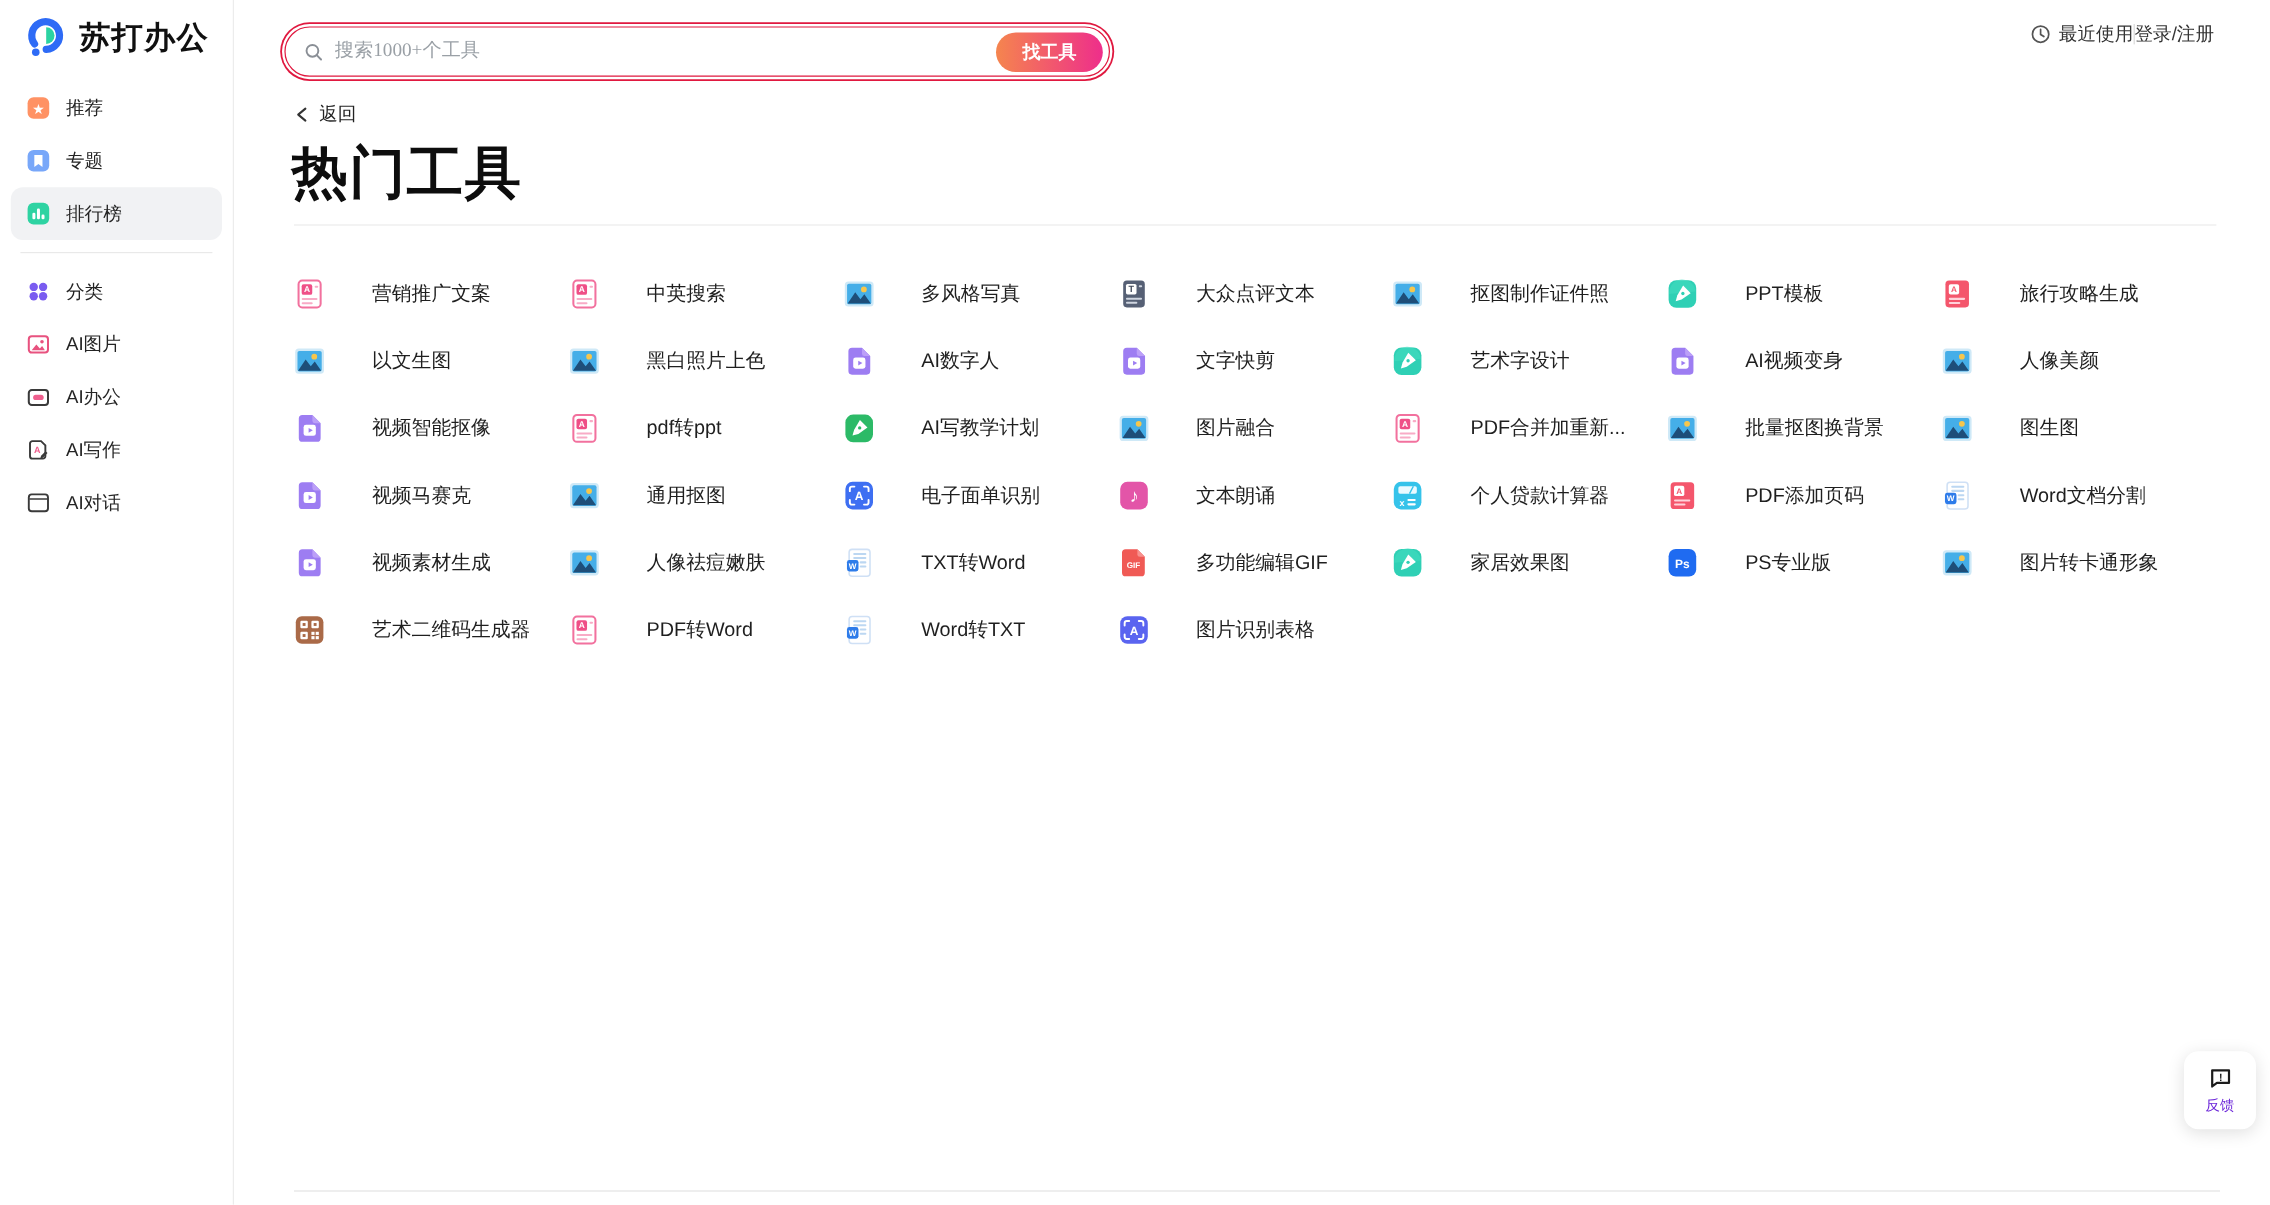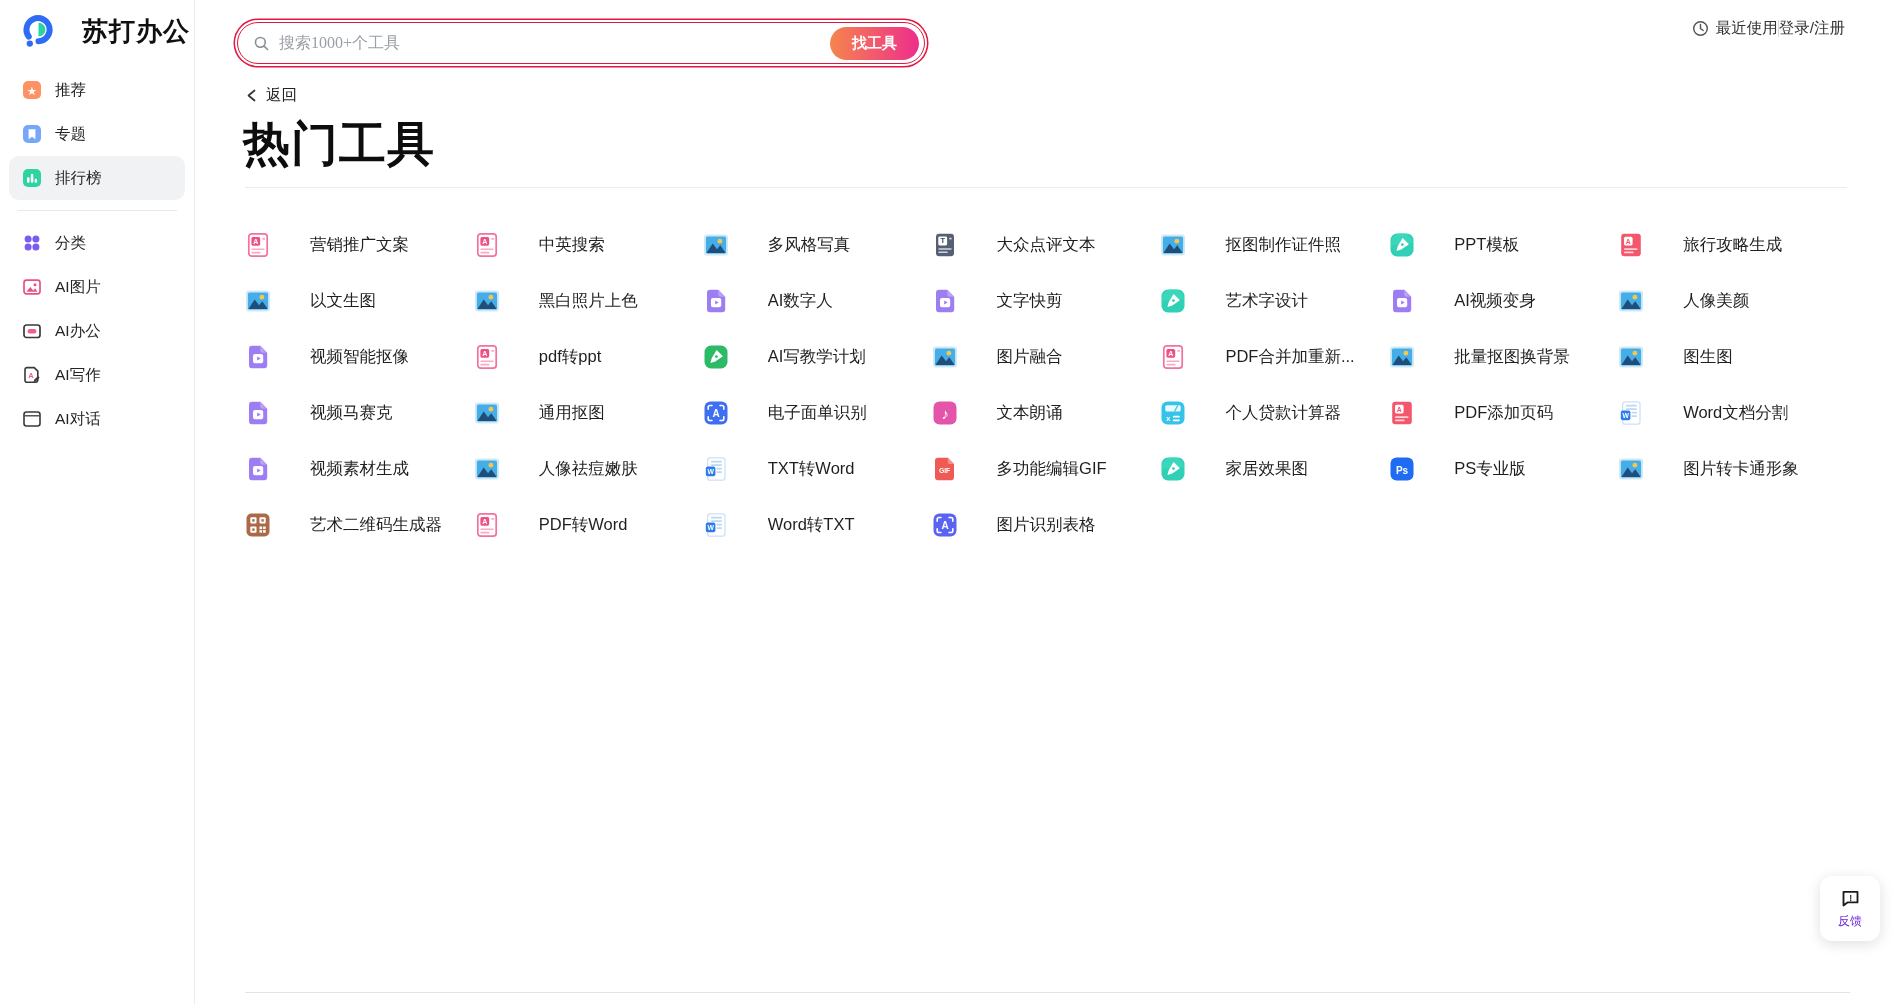--- a/index.html
+++ b/index.html
@@ -6,21 +6,21 @@
   html,body { width:1892px; height:1004px; }
   body {
     font-family: "Liberation Sans", "DejaVu Sans", sans-serif;
     background:#fff; color:#1a1a1a; position:relative; overflow:hidden;
   }
   .icn { display:inline-flex; }
   .icn svg { width:100%; height:100%; display:block; }
 
   
   .sidebar { position:absolute; left:0; top:0; width:195px; height:1004px; background:#fff; border-right:1px solid #ececec; }
-  .logo-row { display:flex; align-items:center; gap:25px; padding:13px 0 0 20px; cursor:pointer; }
+  .logo-row { display:flex; align-items:center; gap:9px; padding:13px 0 0 20px; cursor:pointer; }
   .logo-icn { width:37px; height:37px; }
   .logo-text { font-size:26px; font-weight:800; color:#101010; letter-spacing:1px; }
   .nav { margin-top:18px; padding:0 9px; }
   .nav-item { display:flex; align-items:center; gap:13px; height:44px; padding:0 13px; border-radius:10px; font-size:15.5px; color:#242424; cursor:pointer; }
   .nav-item.selected { background:#f1f2f4; }
   .nav-icn { width:20px; height:20px; }
   .nav-divider { height:1px; background:#e9e9e9; margin:10px 8px; }
 
   
   .search-wrap {

